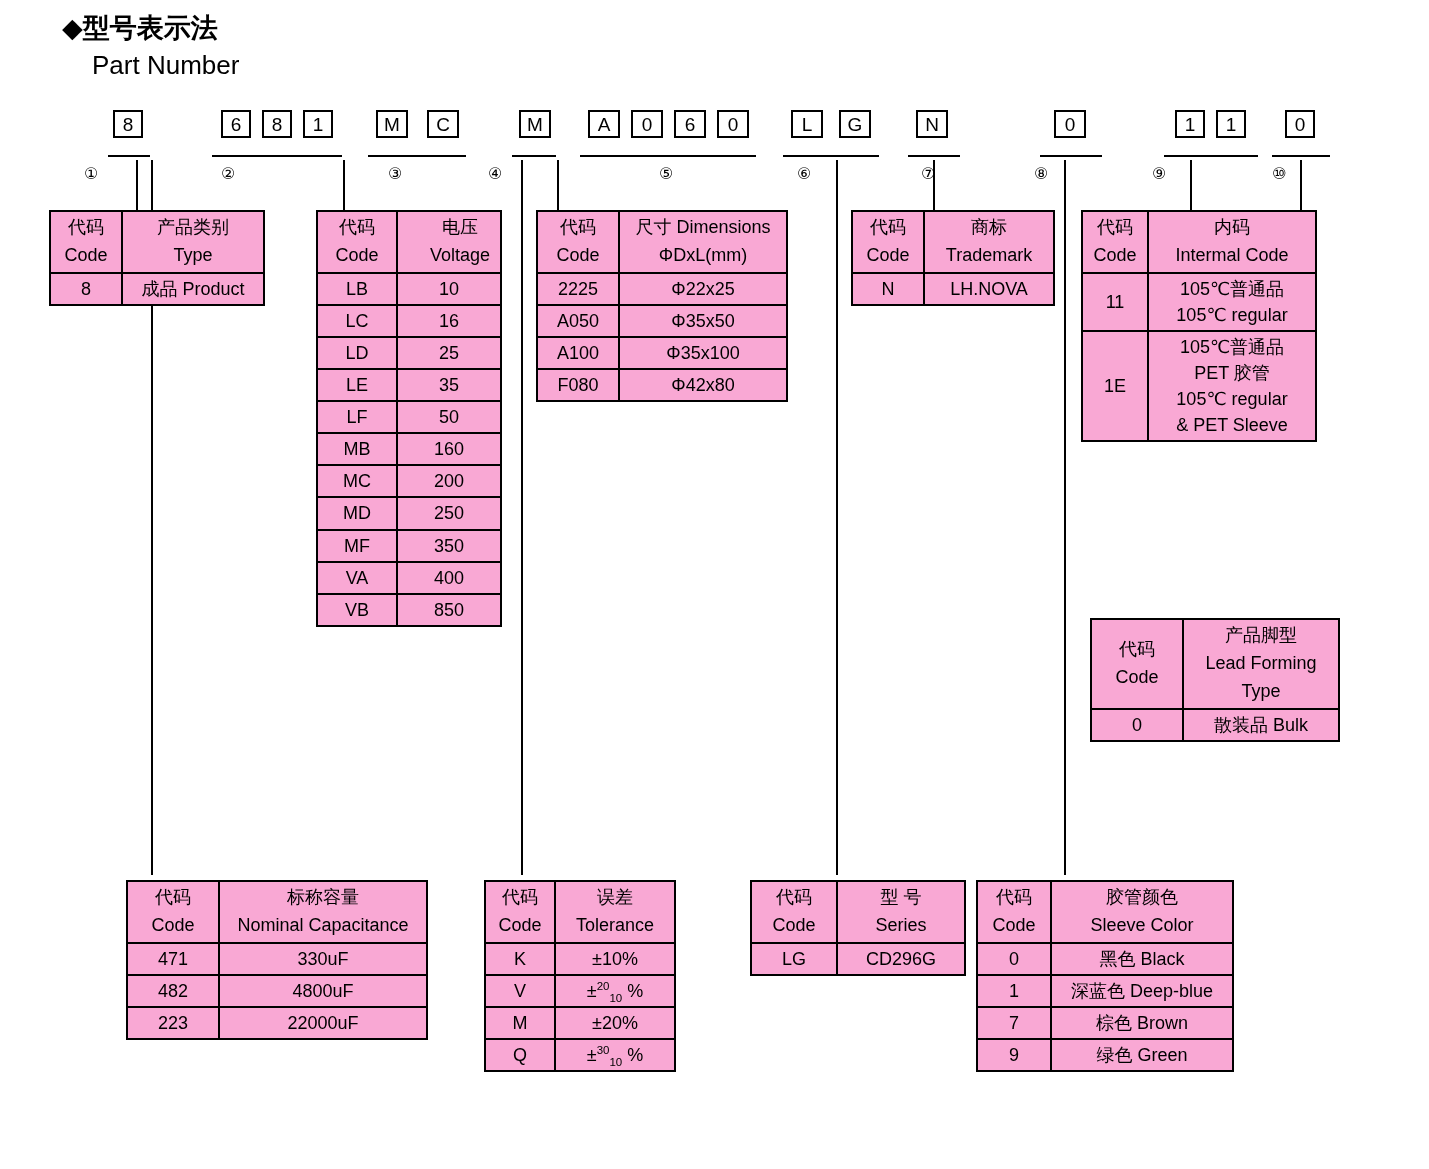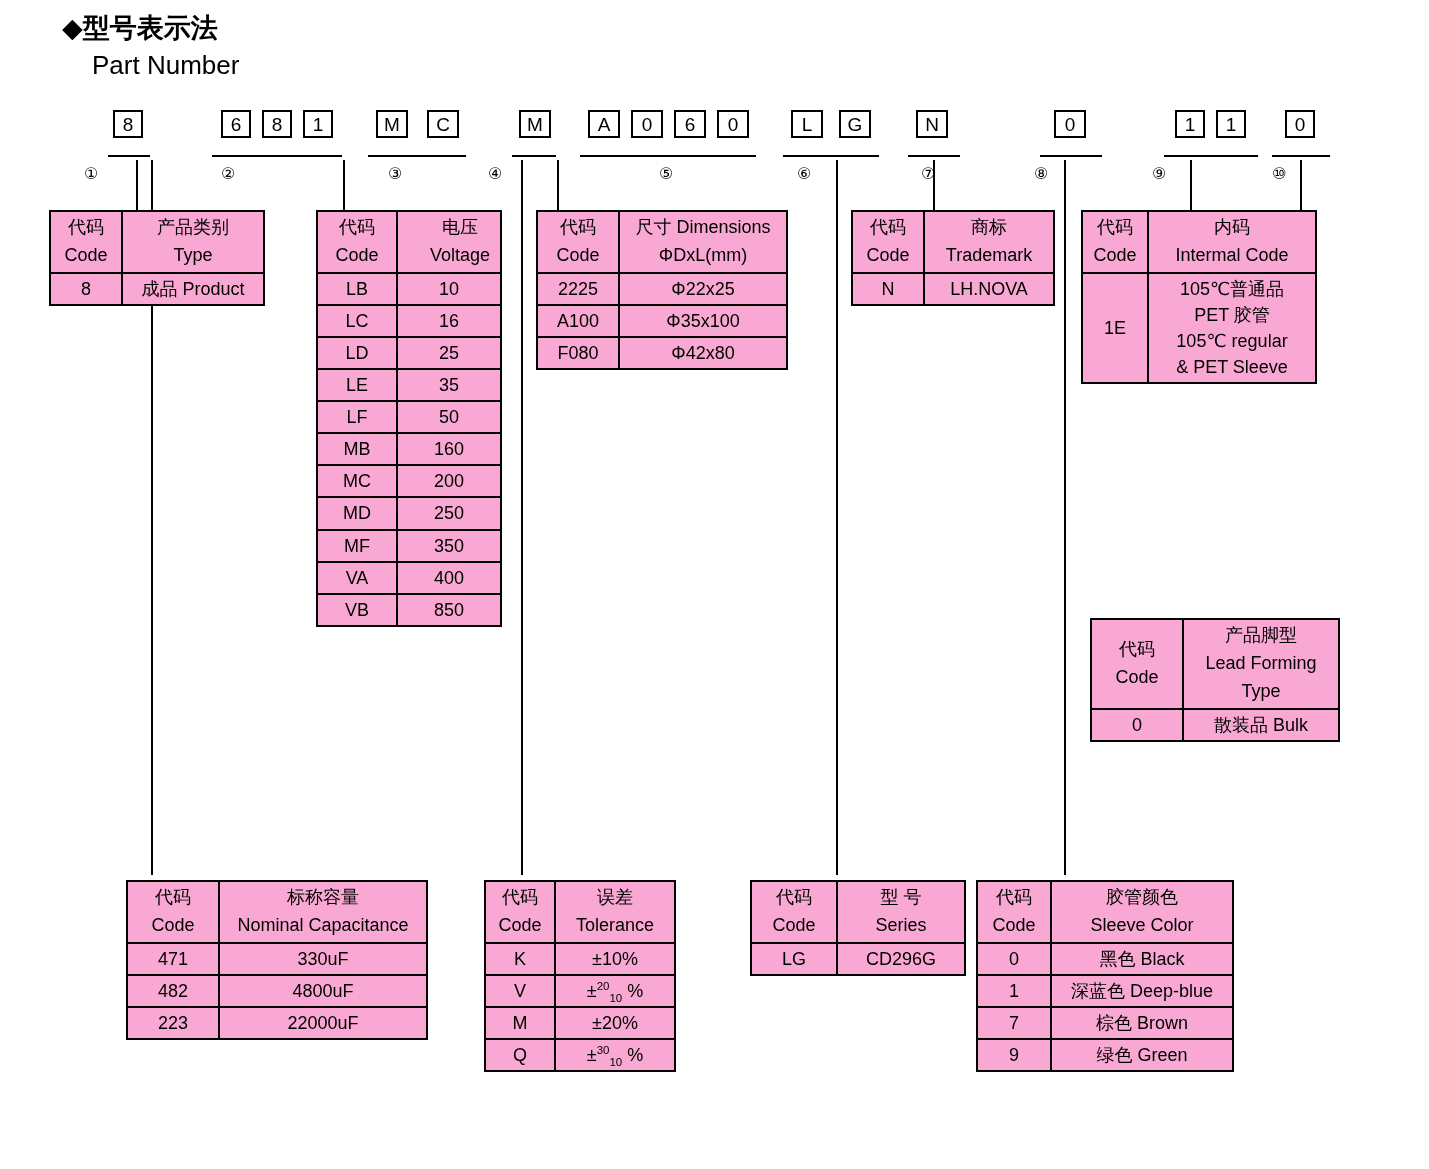--- a/index.html
+++ b/index.html
@@ -256,20 +256,24 @@
       <td class="hd" style="width:158px;">
         <span class="stack">尺寸 Dimensions</span>
         <span class="stack">ΦDxL(mm)</span>
       </td>
     </tr>
     <tr>
           <td>2225</td>
           <td>Φ22x25</td>
         </tr>
     <tr>
+          <td>A050</td>
+          <td>Φ35x50</td>
+        </tr>
+    <tr>
           <td>A100</td>
           <td>Φ35x100</td>
         </tr>
     <tr>
           <td>F080</td>
           <td>Φ42x80</td>
         </tr>
   </tbody>
     </table>
 
@@ -295,20 +299,27 @@
   <table class="t" style="left:1081px; top:210px;">
     <tbody>
         <tr>
       <td class="hd" style="width:56px;">
         <span class="stack">代码</span>
         <span class="stack">Code</span>
       </td>
       <td class="hd" style="width:158px;">
         <span class="stack">内码</span>
         <span class="stack">Intermal Code</span>
+      </td>
+    </tr>
+    <tr>
+      <td>11</td>
+      <td>
+        <span class="stack">105℃普通品</span>
+        <span class="stack">105℃  regular</span>
       </td>
     </tr>
     <tr>
       <td>1E</td>
       <td>
         <span class="stack">105℃普通品</span>
         <span class="stack">PET 胶管</span>
         <span class="stack">105℃  regular</span>
         <span class="stack">&amp; PET Sleeve</span>
       </td>

